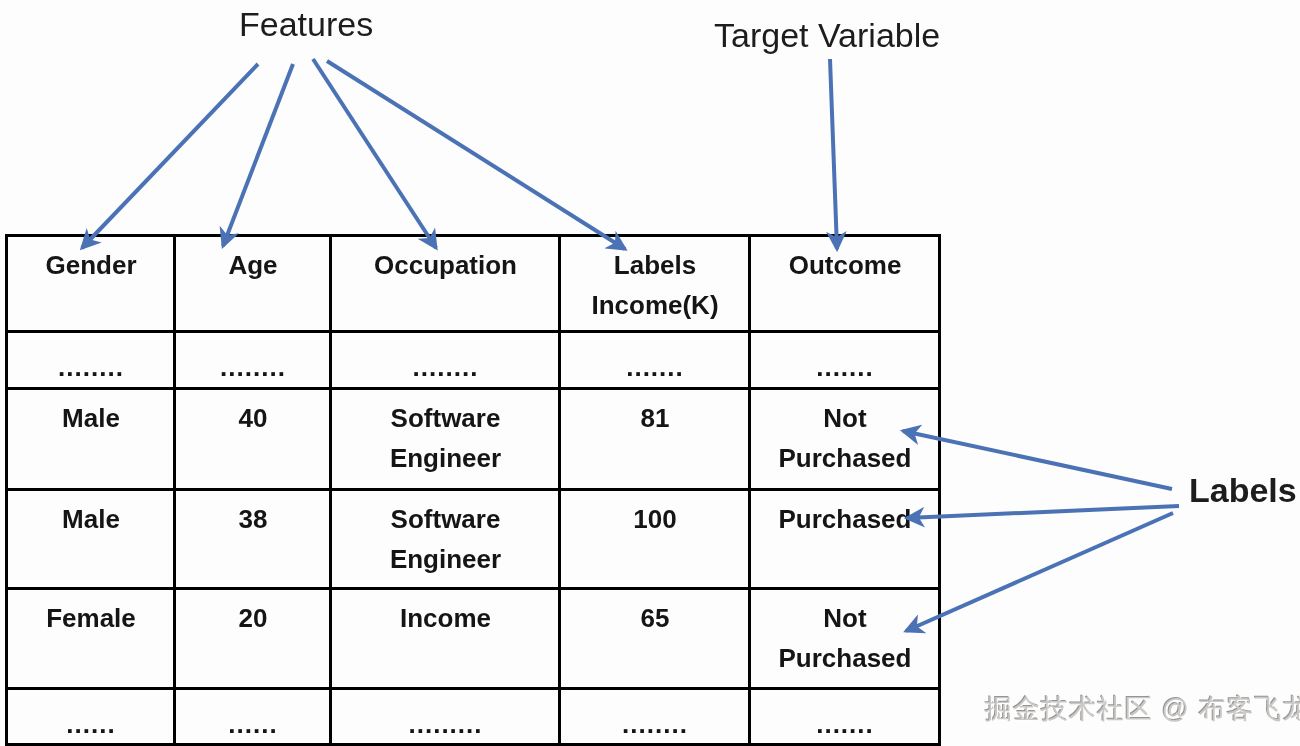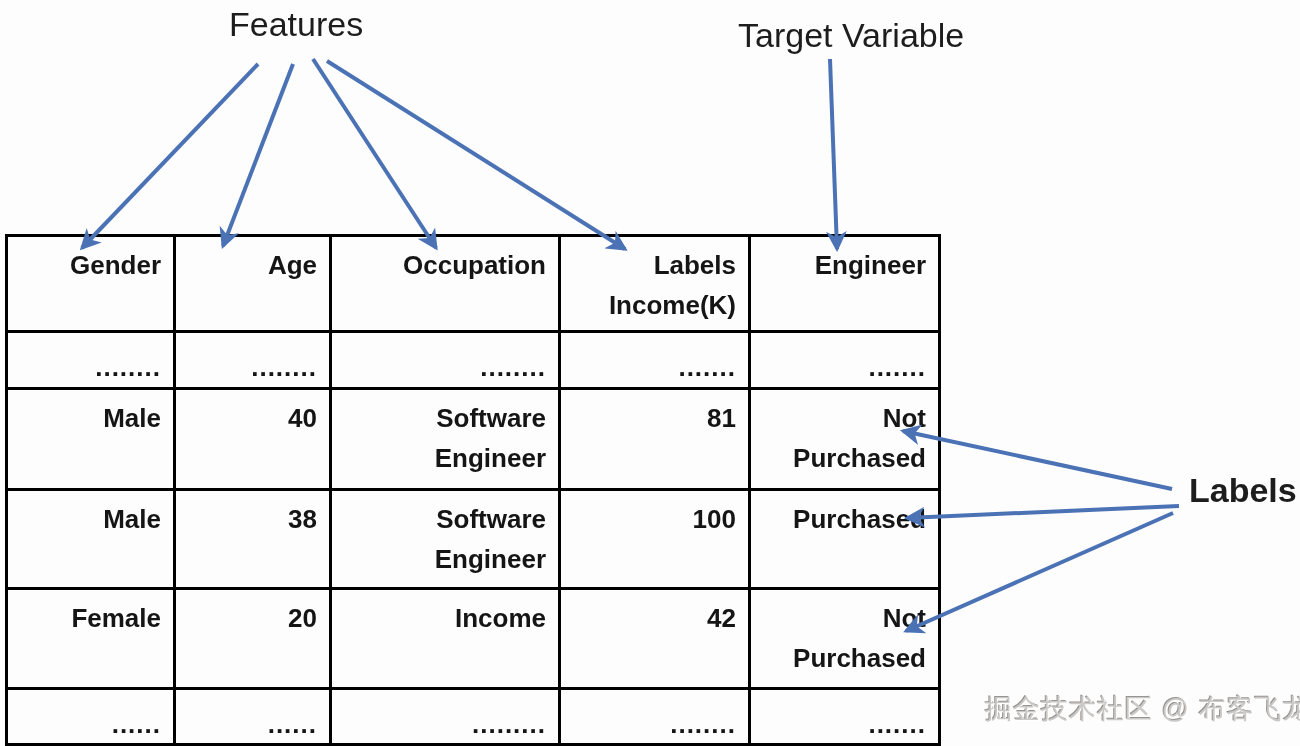--- a/index.html
+++ b/index.html
@@ -15,37 +15,37 @@
     background: #fdfdfd;
   }
   
   .anno {
     position: absolute;
     font-size: 34px;
     color: #1d1d1d;
     white-space: nowrap;
     line-height: 1.1;
   }
-  #features-label { left: 229px; top: 6px; }
-  #target-label   { left: 714px; top: 17px; margin-left: 24px; }
+  #features-label { left: 239px; top: 6px; }
+  #target-label   { left: 714px; top: 17px; }
   #labels-label   { left: 1189px; top: 472px; font-weight: bold; }
 
   
   #data-table {
     position: absolute;
     left: 5px; top: 234px;
     border-collapse: collapse;
     table-layout: fixed;
     width: 933px;
     background: #fdfdfd;
   }
   #data-table td, #data-table th {
     border: 3px solid #000;
     vertical-align: top;
-    text-align: right;
+    text-align: center;
     padding: 8px 12px 0 13px;
     font-size: 26px;
     font-weight: bold;
     color: #151515;
     line-height: 1.55;
     overflow: hidden;
   }
   #data-table tr.dots-row td {
     vertical-align: middle;
     padding: 14px 12px 0 13px;
@@ -91,21 +91,21 @@
         <col style="width:229px">
       <col style="width:190px">
         <col style="width:190px">
     </colgroup>
     <tbody>
       <tr style="height:96px">
         <th>Gender</th>
         <th>Age</th>
         <th>Occupation</th>
         <th>Labels Income(K)</th>
-        <th>Engineer</th>
+        <th>Outcome</th>
       </tr>
       <tr class="dots-row" style="height:57px">
         <td>........</td>
         <td>........</td>
         <td>........</td>
         <td>.......</td>
         <td>.......</td>
       </tr>
       <tr style="height:101px">
         <td>Male</td>
@@ -118,21 +118,21 @@
         <td>Male</td>
         <td>38</td>
         <td>Software Engineer</td>
         <td>100</td>
         <td>Purchased</td>
       </tr>
       <tr style="height:100px">
         <td>Female</td>
         <td>20</td>
         <td>Income</td>
-        <td>42</td>
+        <td>65</td>
         <td>Not Purchased</td>
       </tr>
       <tr class="dots-row" style="height:56px">
         <td>......</td>
         <td>......</td>
         <td>.........</td>
         <td>........</td>
         <td>.......</td>
       </tr>
     </tbody>

